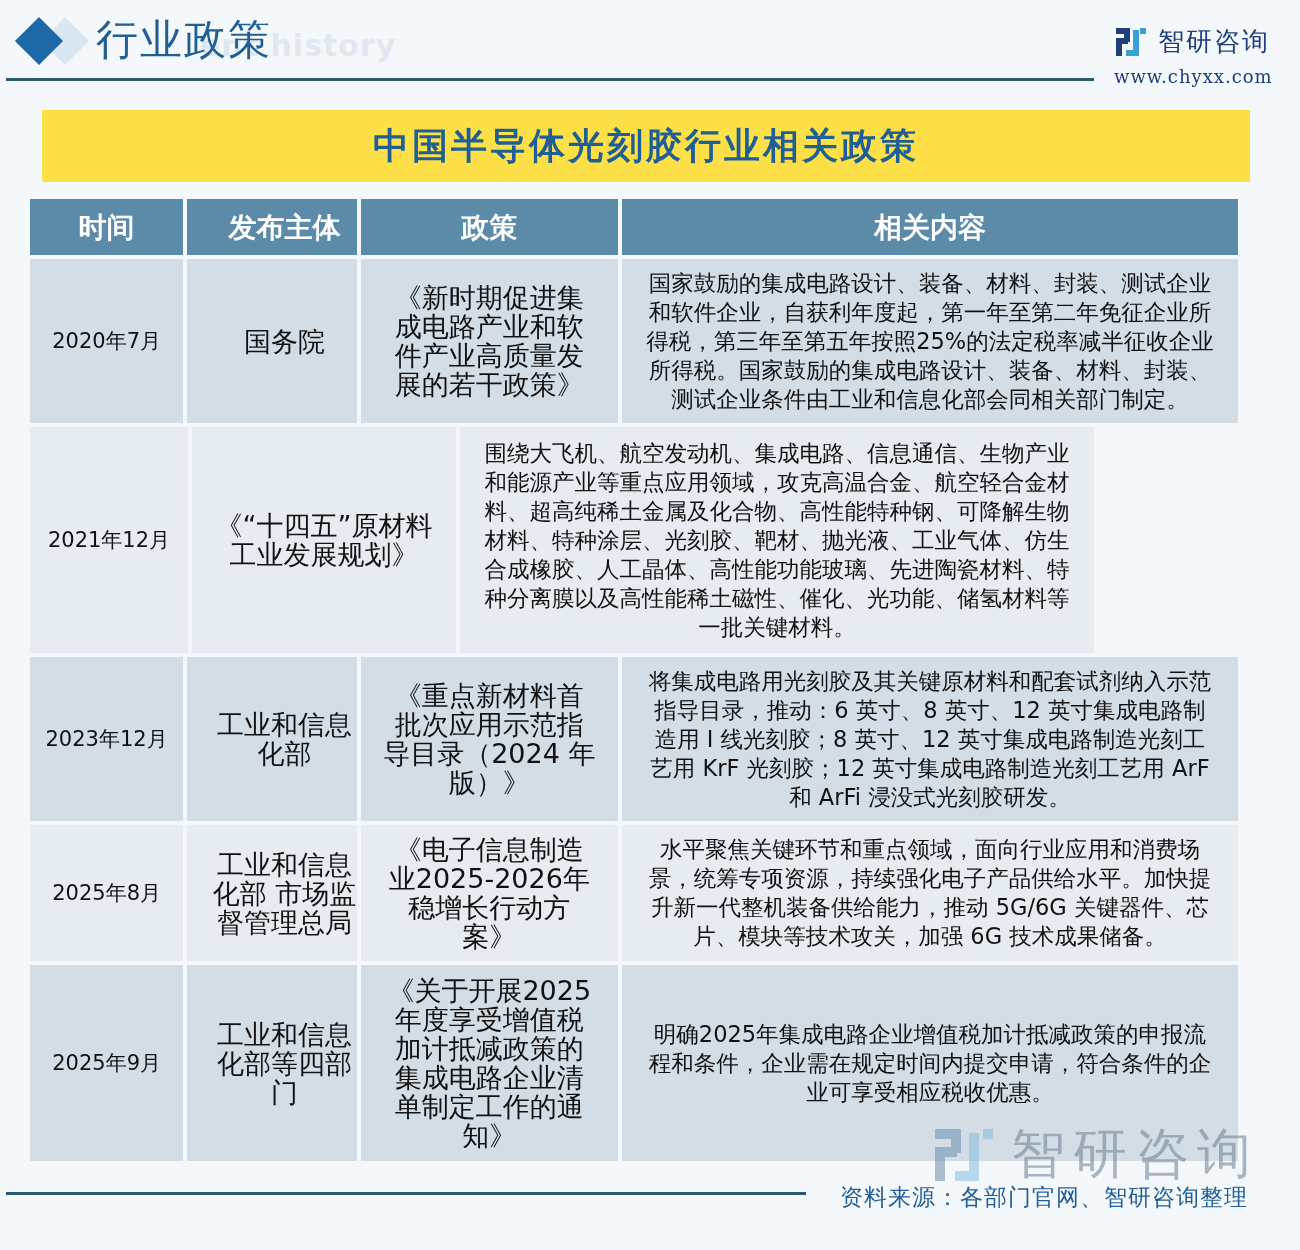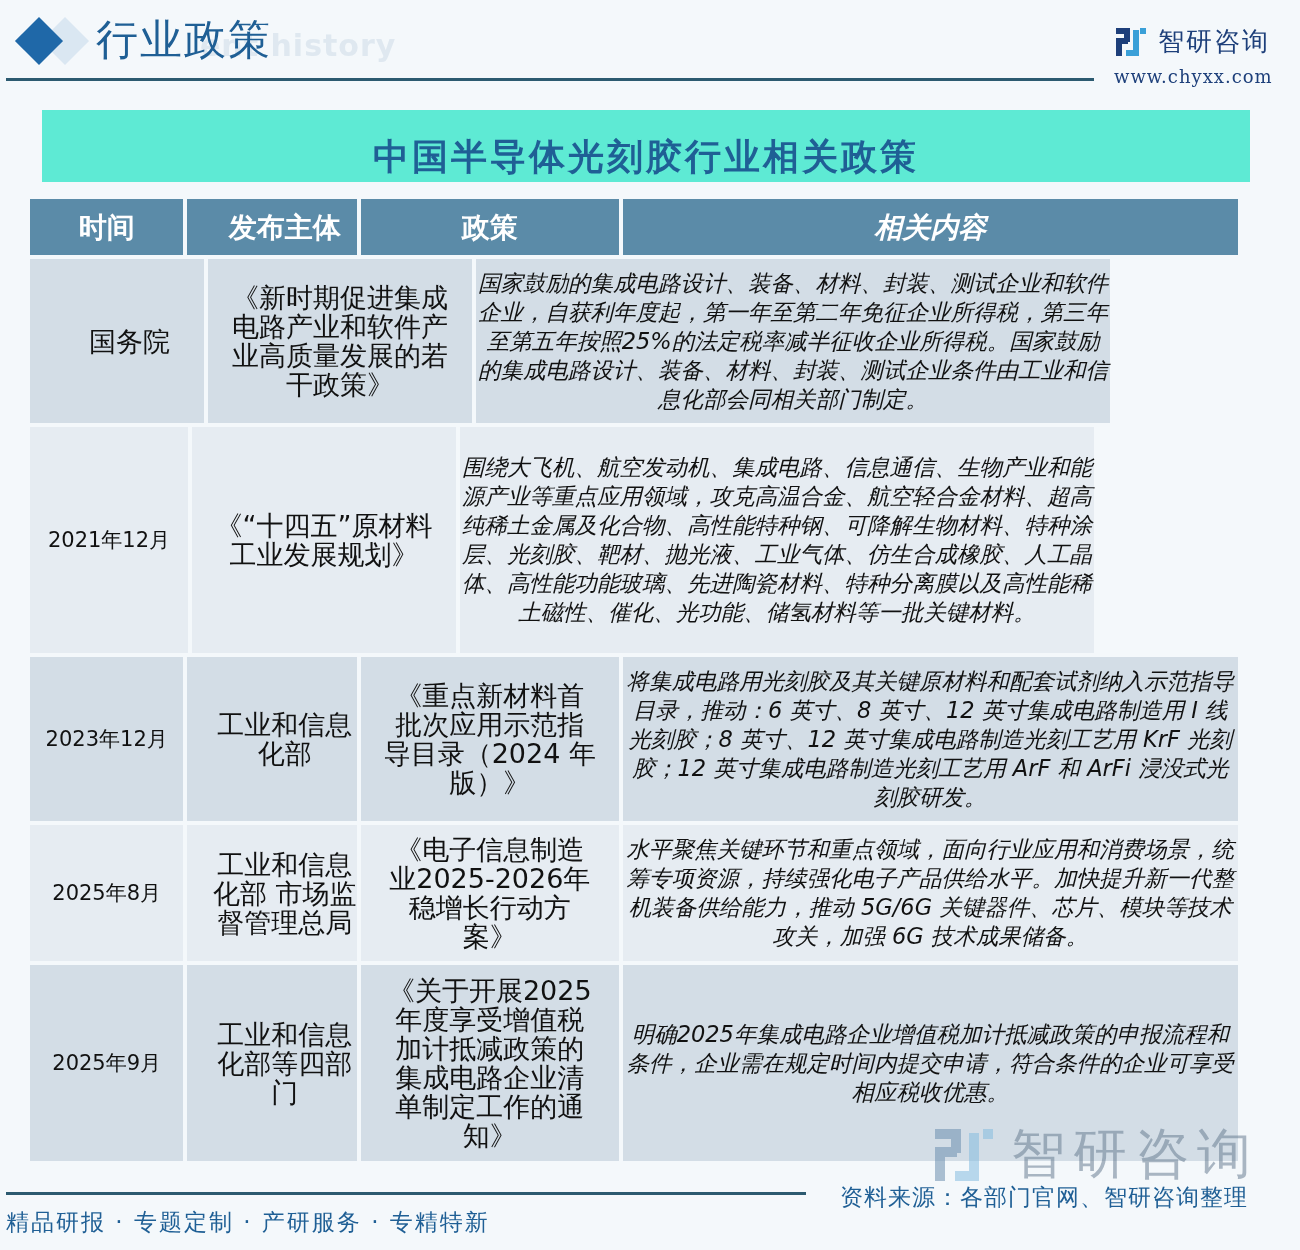--- a/index.html
+++ b/index.html
@@ -46,37 +46,37 @@
   .brand-logo .b7 { position:absolute; left:24px; top:0; width:6px; height:6px; background:#3aa0d8; }
   .brand-name { font-size: 26px; color: #1d3f7a; letter-spacing: 2px; }
   .brand-url {
     position: absolute; left: 1114px; top: 66px; font-size: 18px; color: #1d3f7a;
     font-family: "DejaVu Serif", "Liberation Serif", serif; letter-spacing: 1px;
   }
 
   
   .tbl-title-box {
     position: absolute; left: 42px; top: 110px; width: 1208px; height: 72px;
-    background: #5eead4;
-    display: flex; align-items: flex-end; justify-content: center;
+    background: #fde047;
+    display: flex; align-items: center; justify-content: center;
   }
   .tbl-title {
     font-size: 36px; color: #1f5f95; font-weight: bold; letter-spacing: 3px;
     font-family: "DejaVu Serif", "Liberation Serif", serif;
   }
   .grid { position: absolute; left: 30px; top: 199px; width: 1208px; }
   .row { display: flex; gap: 4px; margin-bottom: 4px; }
   .cell {
     display: flex; align-items: center; justify-content: center; text-align: center;
     font-size: 27px; line-height: 29px; color: #111;
   }
   .c1 { width: 158px; }
   .c2 { width: 174px; padding-left: 25px; }
   .c3 { width: 264px; padding: 0 22px; }
-  .c4 { width: 634px; padding: 0 0; font-size: 22.5px; line-height: 29px; font-style: italic; }
+  .c4 { width: 634px; padding: 0 22px; font-size: 22.5px; line-height: 29px; }
   .head .cell {
     background: #5b8ba8; color: #fff; font-size: 28px; font-weight: bold; height: 56px;
   }
   .r-dark .cell { background: #d3dde6; }
   .r-light .cell { background: #e6ecf2; }
   .date { font-size: 21px; }
 
   
   .ft-rule {
     position: absolute; left: 6px; top: 1192px; width: 800px; height: 3px; background: #2c5a70;
@@ -126,20 +126,21 @@
 
   <div class="grid">
     <div class="row head">
       <div class="cell c1">时间</div>
       <div class="cell c2">发布主体</div>
       <div class="cell c3">政策</div>
       <div class="cell c4">相关内容</div>
     </div>
 
     <div class="row r-dark" style="height:164px">
+      <div class="cell c1 date">2020年7月</div>
       <div class="cell c2">国务院</div>
       <div class="cell c3">《新时期促进集成电路产业和软件产业高质量发展的若干政策》</div>
       <div class="cell c4">国家鼓励的集成电路设计、装备、材料、封装、测试企业和软件企业，自获利年度起，第一年至第二年免征企业所得税，第三年至第五年按照25%的法定税率减半征收企业所得税。国家鼓励的集成电路设计、装备、材料、封装、测试企业条件由工业和信息化部会同相关部门制定。</div>
     </div>
 
     <div class="row r-light" style="height:226px">
       <div class="cell c1 date">2021年12月</div>
       <div class="cell c3">《“十四五”原材料工业发展规划》</div>
       <div class="cell c4">围绕大飞机、航空发动机、集成电路、信息通信、生物产业和能源产业等重点应用领域，攻克高温合金、航空轻合金材料、超高纯稀土金属及化合物、高性能特种钢、可降解生物材料、特种涂层、光刻胶、靶材、抛光液、工业气体、仿生合成橡胶、人工晶体、高性能功能玻璃、先进陶瓷材料、特种分离膜以及高性能稀土磁性、催化、光功能、储氢材料等一批关键材料。</div>
     </div>
@@ -173,15 +174,14 @@
       <div style="left:0;top:18px;width:22px;height:10px;"></div>
       <div style="left:0;top:18px;width:10px;height:34px;"></div>
       <div class="l2" style="left:34px;top:4px;width:10px;height:48px;"></div>
       <div class="l2" style="left:20px;top:42px;width:24px;height:10px;"></div>
       <div class="l2" style="left:48px;top:0;width:10px;height:10px;"></div>
     </div>
     <span class="wm-text">智研咨询</span>
   </div>
 
   <div class="ft-rule"></div>
-  <div class="ft-slogan">精品研报 · 专题定制 · 产研服务 · 专精特新</div>
   <div class="ft-source">资料来源：各部门官网、智研咨询整理</div>
 </div>
 
 </body></html>

